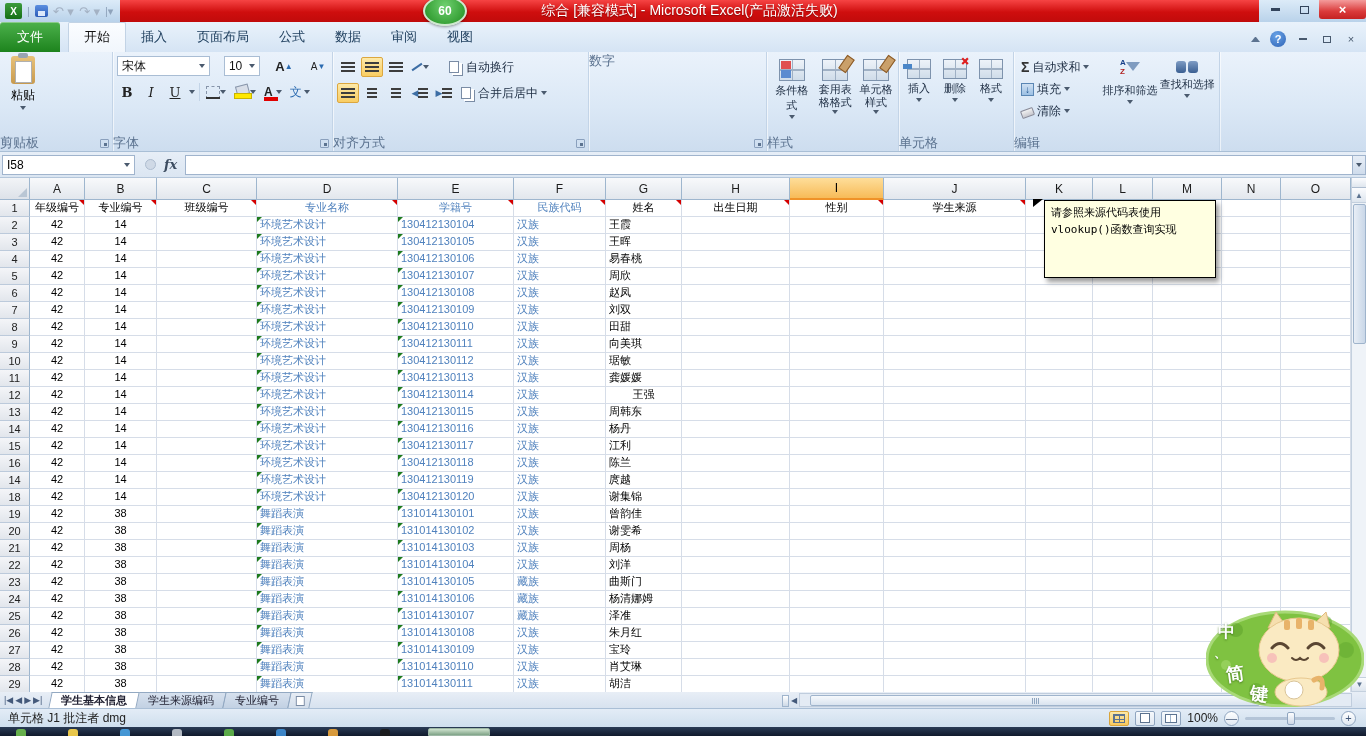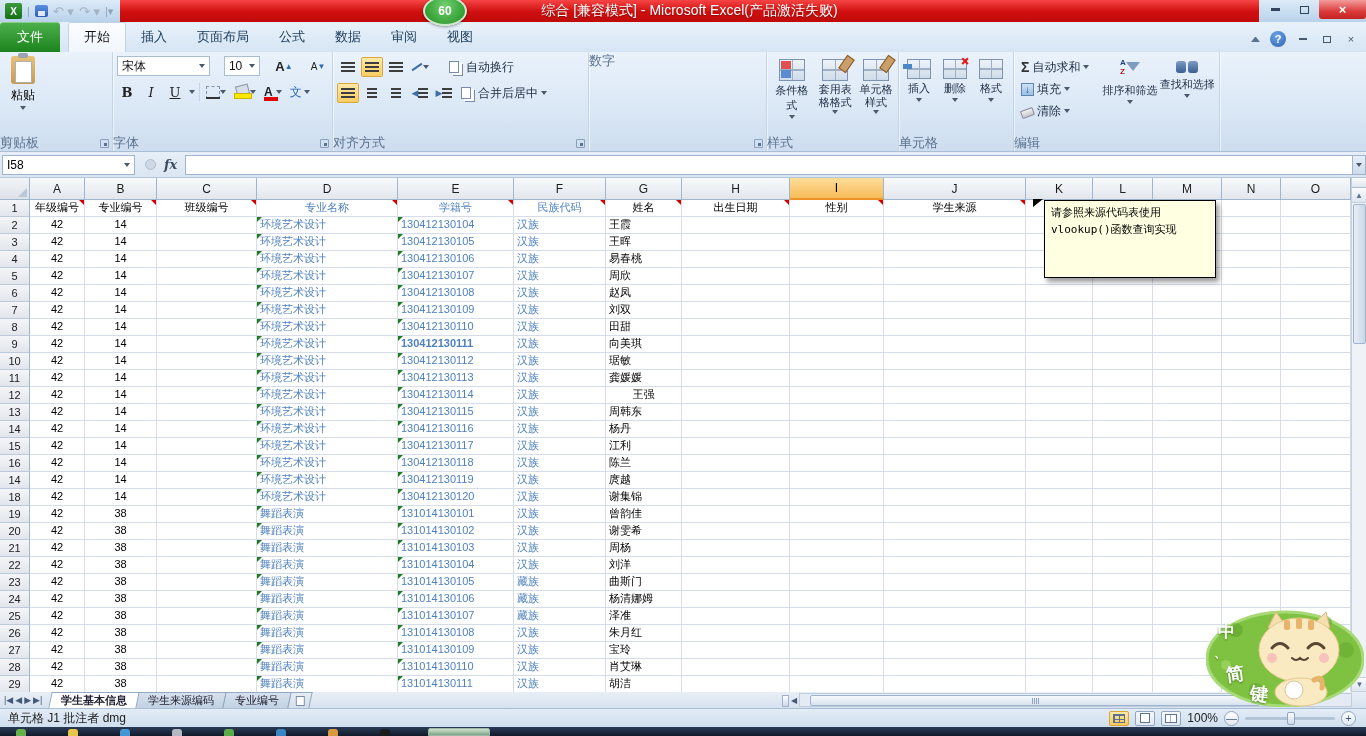--- a/index.html
+++ b/index.html
@@ -596,21 +596,21 @@
         <div class="cell" style="width: 69px;"></div>
         <div class="cell" style="width: 59px;"></div>
         <div class="cell" style="width: 70px;"></div>
       </div>
       <div class="grow">
         <div class="rowh">9</div>
         <div class="cell num" style="width: 55px;">42</div>
         <div class="cell num" style="width: 72px;">14</div>
         <div class="cell" style="width: 100px;"></div>
         <div class="cell blue gtri" style="width: 141px;">环境艺术设计</div>
-        <div class="cell blue gtri" style="width: 116px; font-weight: bold;">130412130111</div>
+        <div class="cell blue gtri" style="width: 116px;">130412130111</div>
         <div class="cell blue" style="width: 92px;">汉族</div>
         <div class="cell" style="width: 76px;">向美琪</div>
         <div class="cell" style="width: 108px;"></div>
         <div class="cell" style="width: 94px;"></div>
         <div class="cell" style="width: 142px;"></div>
         <div class="cell" style="width: 67px;"></div>
         <div class="cell" style="width: 60px;"></div>
         <div class="cell" style="width: 69px;"></div>
         <div class="cell" style="width: 59px;"></div>
         <div class="cell" style="width: 70px;"></div>

